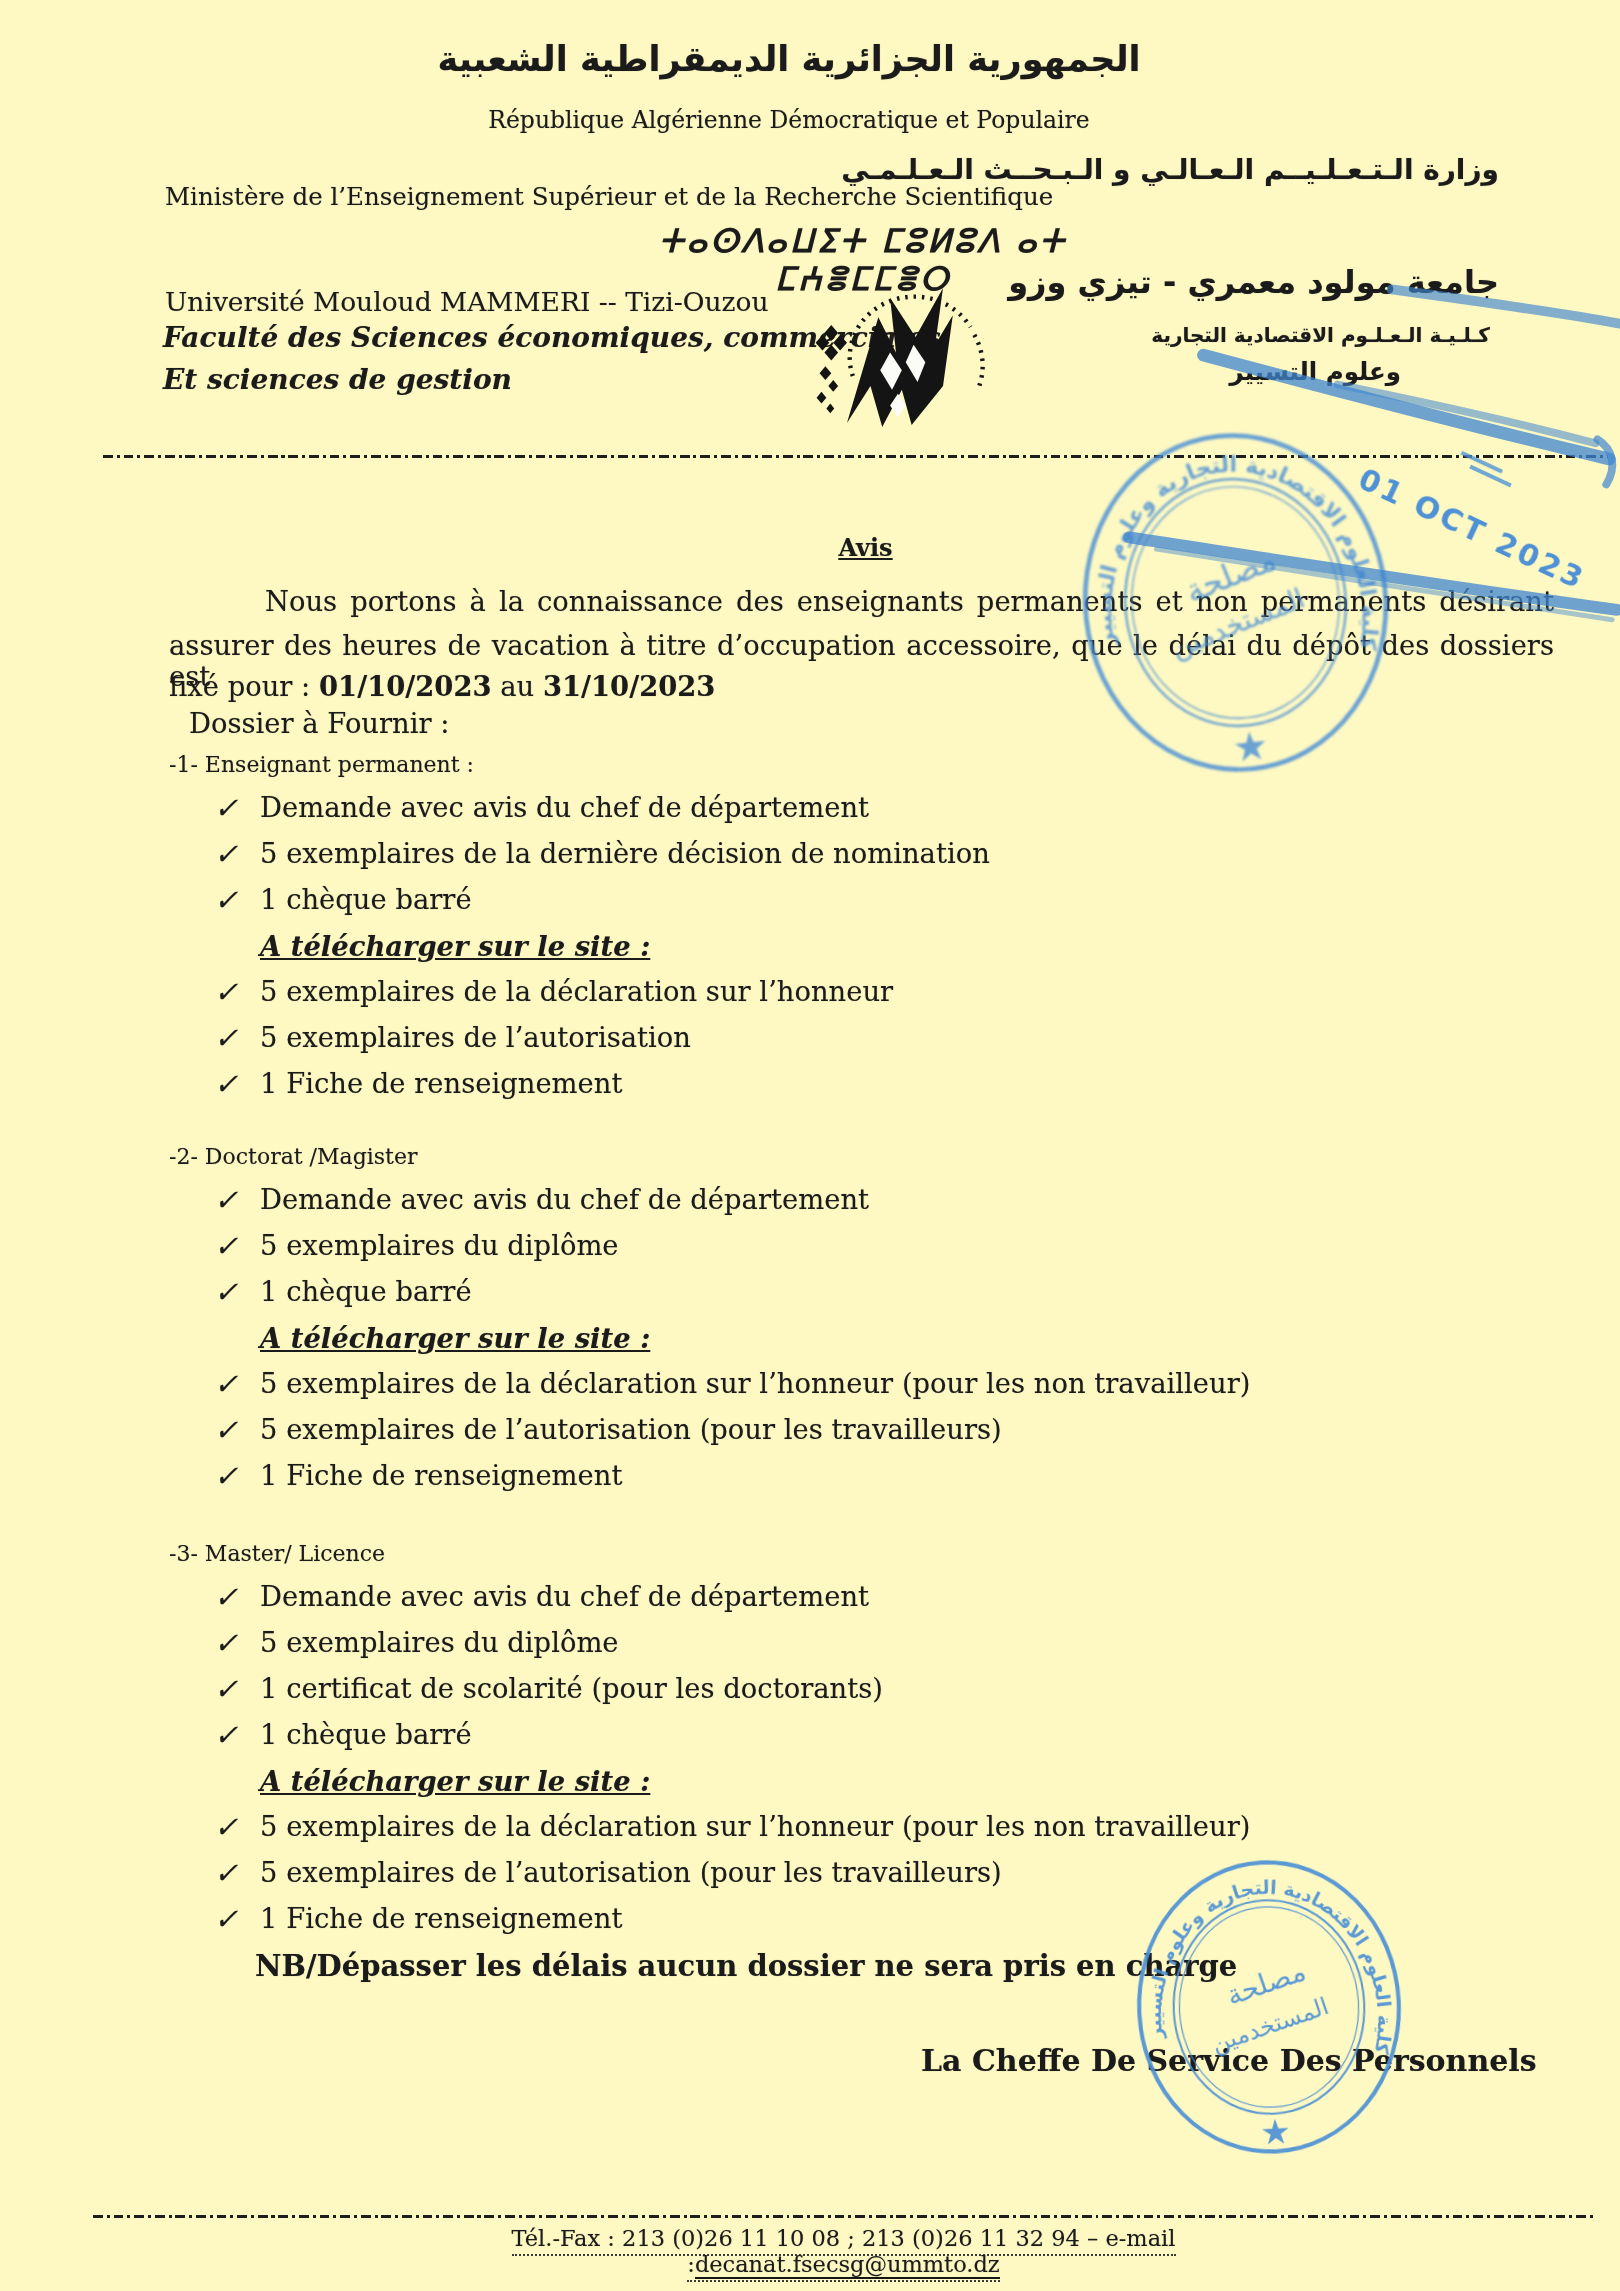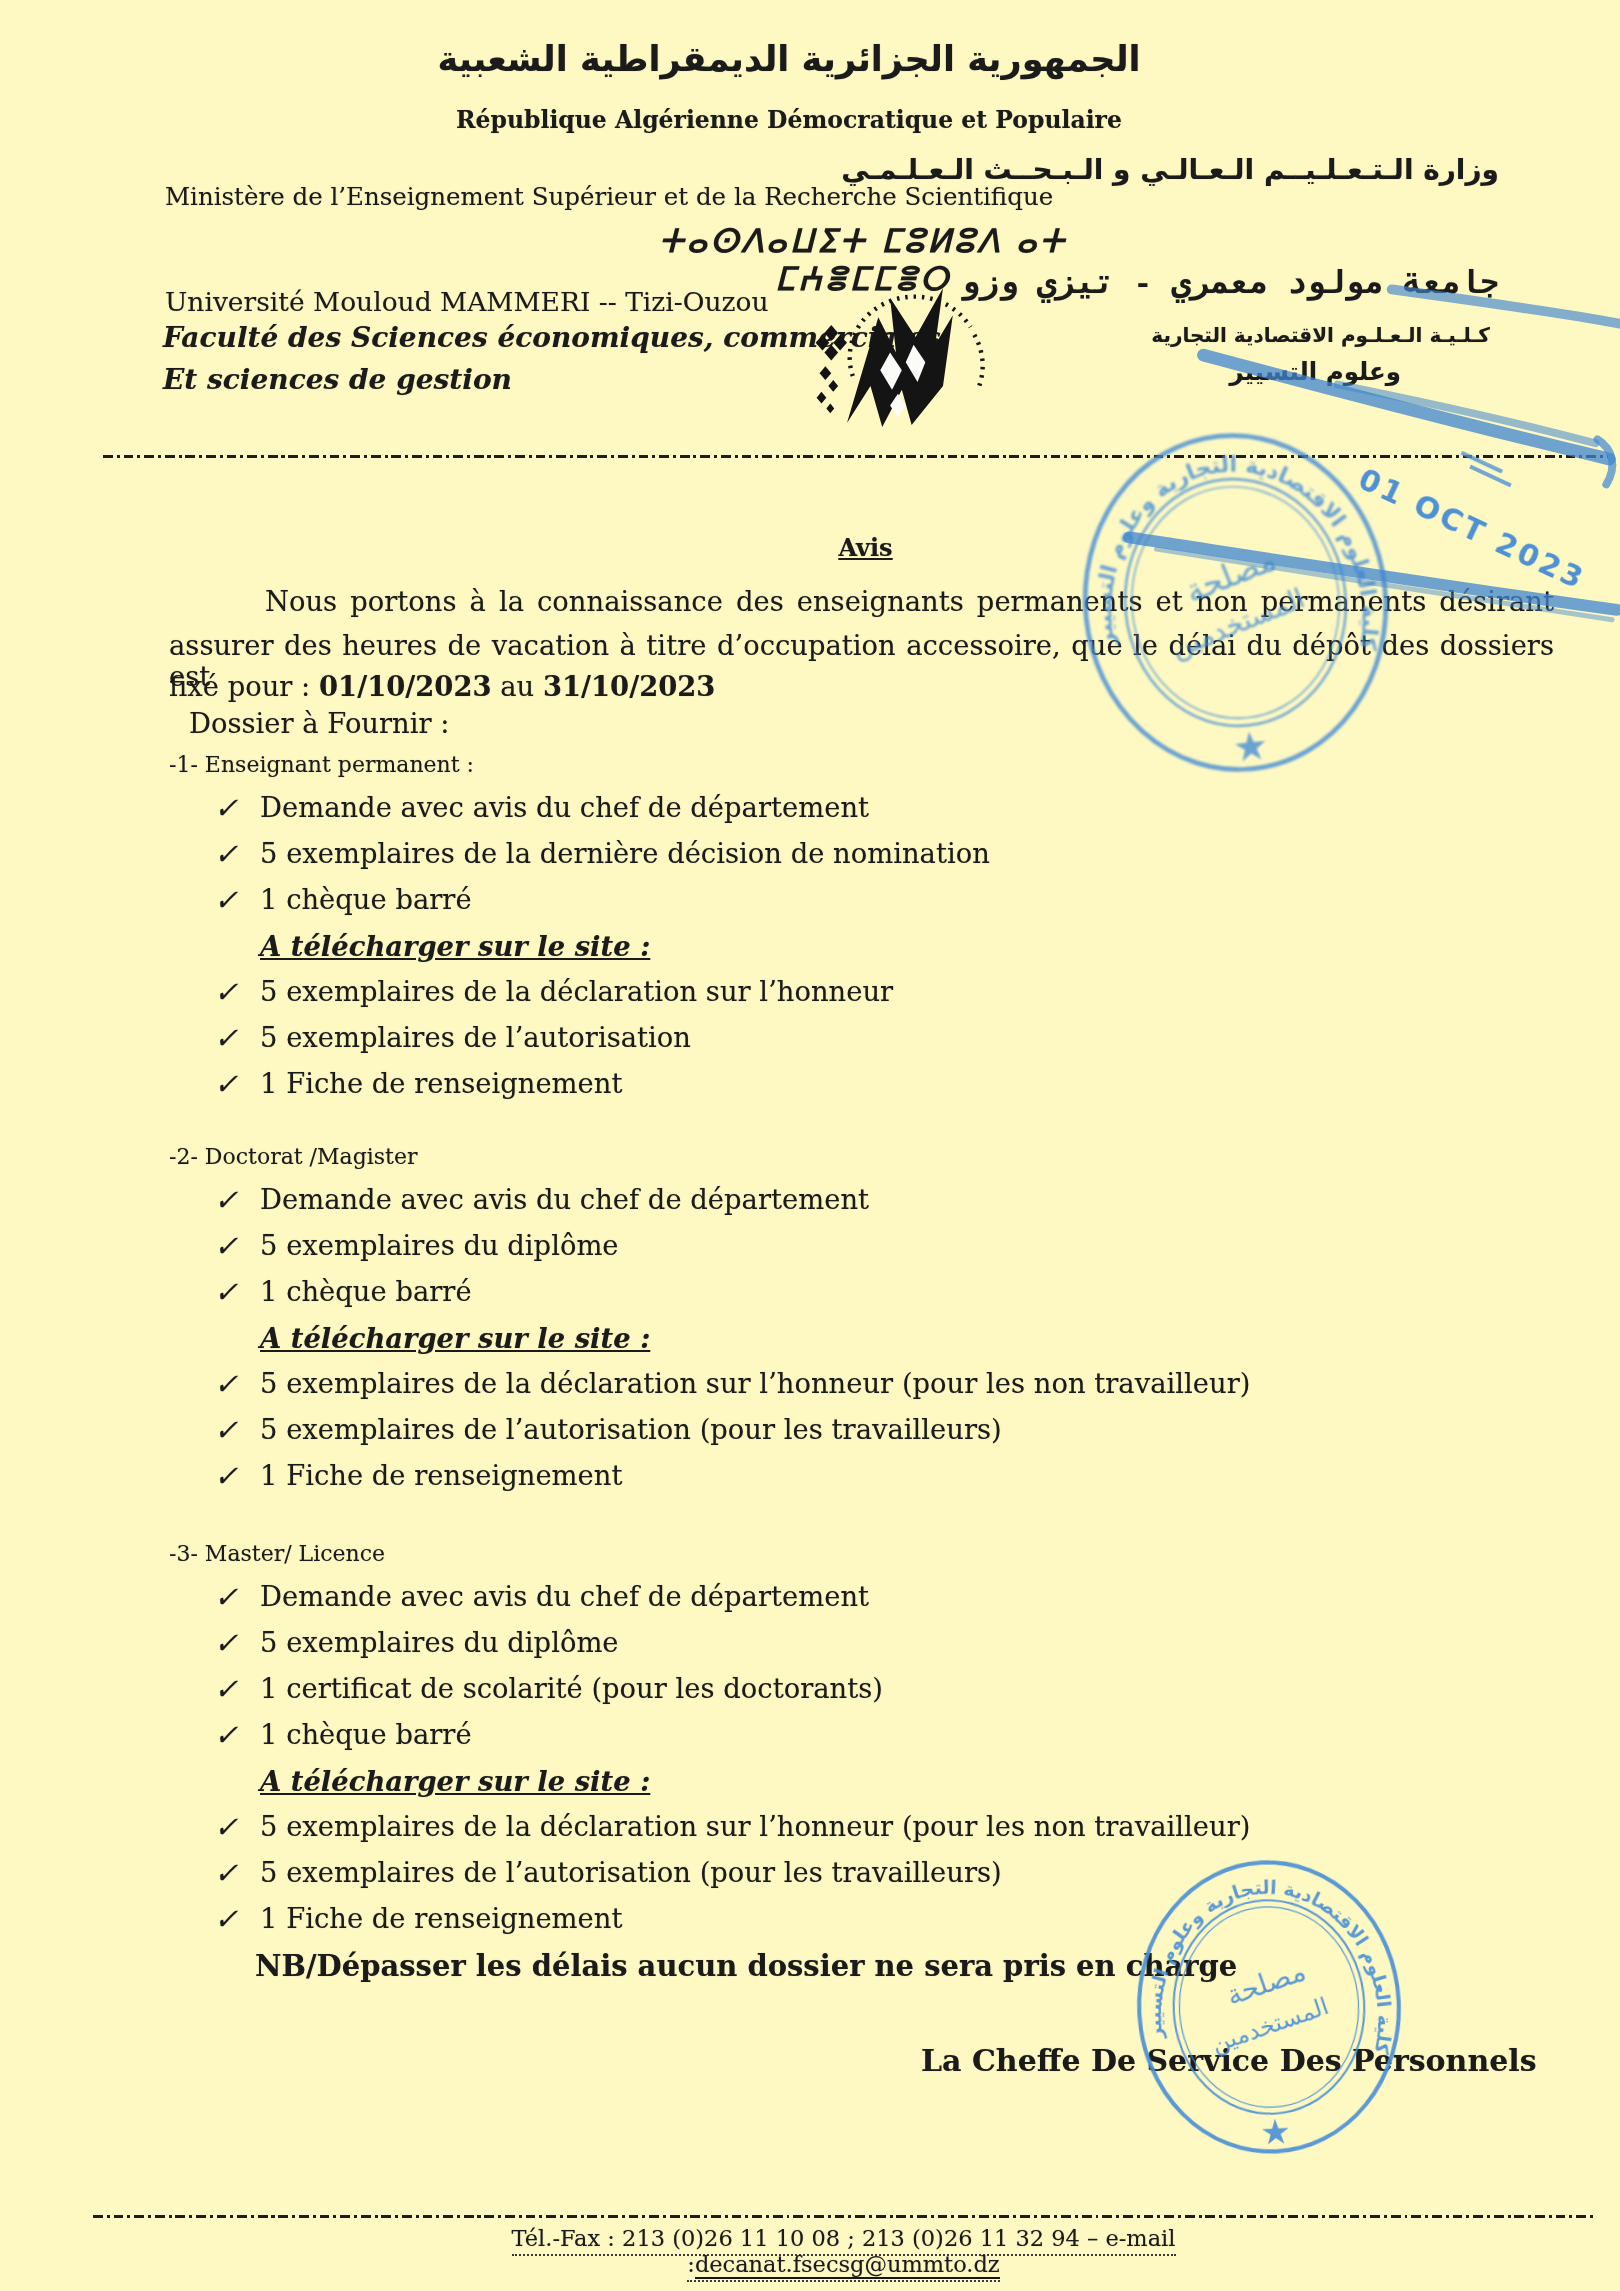--- a/index.html
+++ b/index.html
@@ -8,27 +8,27 @@
     background:#fef9c3;overflow:hidden;
     font-family:"DejaVu Serif",serif;color:#1b1b1b;
   }
   .abs{position:absolute;}
   .txt{text-shadow:0 0 1px rgba(25,25,25,.35);}
   .ar{font-family:"DejaVu Sans",sans-serif;font-weight:bold;direction:rtl;}
   .center{text-align:center;}
 
   
   .republic-ar{left:392px;top:39px;width:794px;font-size:35px;}
-  .republic-fr{left:392px;top:106px;width:794px;font-size:23.5px;font-weight:bold;}
+  .republic-fr{left:392px;top:106px;width:794px;font-size:23.5px;}
   .ministry-fr{left:165px;top:182px;font-size:24.5px;}
   .ministry-ar{right:121px;top:153px;font-size:28px;letter-spacing:0.5px;}
   .tifinagh{left:608px;top:222px;width:510px;font-family:"DejaVu Sans",sans-serif;
             font-weight:bold;font-style:italic;font-size:32px;letter-spacing:2.9px;}
   .university-fr{left:165px;top:286px;font-size:26.5px;}
-  .university-ar{right:121px;top:263px;font-size:32px;font-family:Liberation Mono, monospace;}
+  .university-ar{right:121px;top:263px;font-size:32px;}
   .faculty-fr1{left:163px;top:321px;font-size:28px;font-weight:bold;font-style:italic;}
   .faculty-fr2{left:163px;top:363px;font-size:28px;font-weight:bold;font-style:italic;}
   .faculty-ar1{right:130px;top:323px;font-size:20px;}
   .faculty-ar2{right:219px;top:357px;font-size:24.5px;}
   .logo{left:796px;top:276px;width:196px;height:159px;}
 
   .rule{height:2.9px;background:repeating-linear-gradient(90deg,#1d1d1d 0 9.8px,transparent 9.8px 13.7px,#1d1d1d 13.7px 16.7px,transparent 16.7px 20.6px);}
   .rule-top{left:103px;top:455px;width:1505px;}
   .rule-bottom{left:93px;top:2215px;width:1500px;}
 

